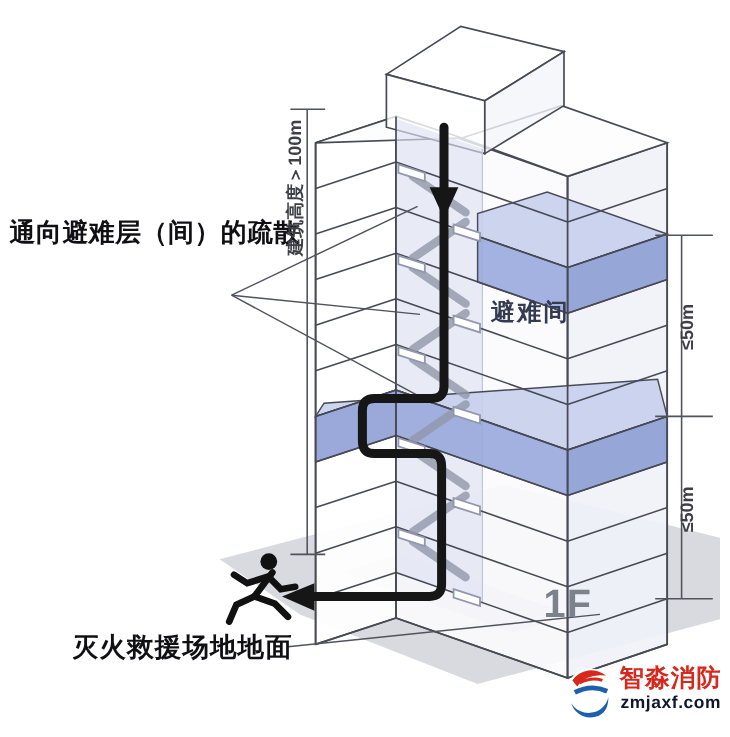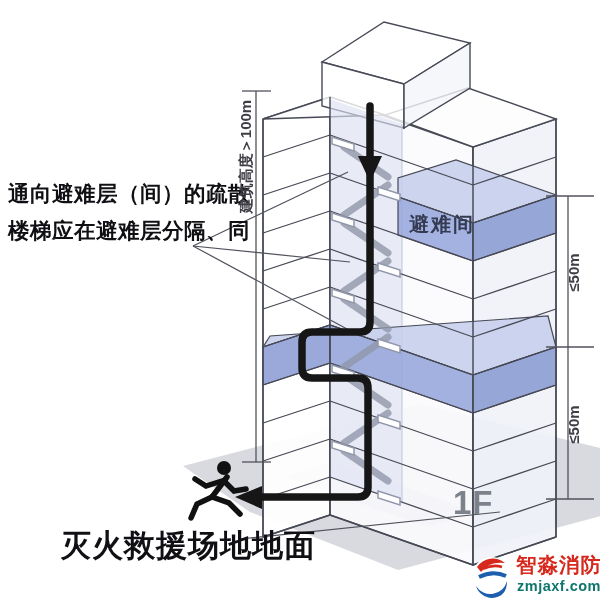--- a/index.html
+++ b/index.html
@@ -1,34 +1,34 @@
 <!DOCTYPE html>
 <html><head>
 <meta charset="utf-8">
 <style>
   html,body{margin:0;padding:0;background:#fff;}
   #stage{position:relative;width:600px;height:614px;background:#fff;overflow:hidden;
          font-family:"Liberation Sans",sans-serif;}
   #stage svg{position:absolute;left:0;top:0;}
   .txt{position:absolute;color:#15151a;white-space:nowrap;}
   .para{left:8px;top:176px;font-size:21.5px;font-weight:700;line-height:37px;color:#101014;letter-spacing:.5px;}
-  .ground-label{left:60px;top:525px;font-size:31px;font-weight:700;color:#101014;letter-spacing:1px;}
-  .band-label{font-size:20px;font-weight:700;color:#333a52;letter-spacing:2px;}
+  .ground-label{left:60px;top:525px;font-size:22px;font-weight:700;color:#101014;letter-spacing:1px;}
+  .band-label{font-size:20px;font-weight:700;color:#333a52;letter-spacing:2px;margin-top:36px;}
   .refuge-room{left:409px;top:211px;}
   .refuge-floor{left:409px;top:363px;}
   .floor-num{font-size:33px;font-weight:600;color:#7c828c;letter-spacing:1px;}
   .f1{left:453px;top:484px;}
   .fb1{left:411px;top:522px;}
   .vlabel{position:absolute;font-size:15px;font-weight:700;color:#3e3e46;text-align:center;
           transform:rotate(-90deg);transform-origin:center;white-space:nowrap;}
   .bh{left:186px;top:147px;width:120px;}
   .d50a{left:551px;top:264px;width:44px;}
   .d50b{left:551px;top:416px;width:44px;}
   .logo-name{left:516px;top:551px;font-size:20.5px;font-weight:700;color:#d6281c;letter-spacing:1px;}
-  .logo-url{left:517px;top:578px;font-size:14.5px;font-weight:700;color:#0f766e;letter-spacing:.5px;}
+  .logo-url{left:517px;top:578px;font-size:14.5px;font-weight:700;color:#0f172a;letter-spacing:.5px;}
 </style>
 </head>
 <body>
 
 <div id="stage">
 
 <svg id="iso" width="608" height="614" viewBox="0 0 608 614">
 
   <polygon points="183,466 420,404 608,450 608,514 398,570 250,512" fill="#d7d8dd" opacity="0.95"></polygon>
   <polygon points="286,477 332,462 476,512 428,527" fill="#b5bbce" opacity="0.8"></polygon>
@@ -165,21 +165,20 @@
     <circle cx="492" cy="577" r="20" fill="#ffffff"></circle>
     <path d="M477,567 a19,19 0 0 1 28,-4 q-16,-2 -24,9 z" fill="#d6281c"></path>
     <path d="M476,586 a17,17 0 0 0 31,-5 q0,16 -15,17 a17,17 0 0 1 -16,-12 z" fill="#1d5fae"></path>
     <path d="M479,577 q14,-7 27,-1" stroke="#1d5fae" stroke-width="4" fill="none"></path>
     <path d="M483,569 q10,-5 19,-2" stroke="#d6281c" stroke-width="2.5" fill="none"></path>
   </g>
 </svg>
 
   <div class="txt para">
     <div>通向避难层（间）的疏散</div>
-    <div>楼梯应在避难层分隔、同</div>
   </div>
 
   <div class="vlabel bh">建筑高度＞100m</div>
   <div class="vlabel d50a">≤50m</div>
   <div class="vlabel d50b">≤50m</div>
 
   <div class="txt band-label refuge-room">避难间</div>
 
   <div class="txt floor-num f1">1F</div>
 

